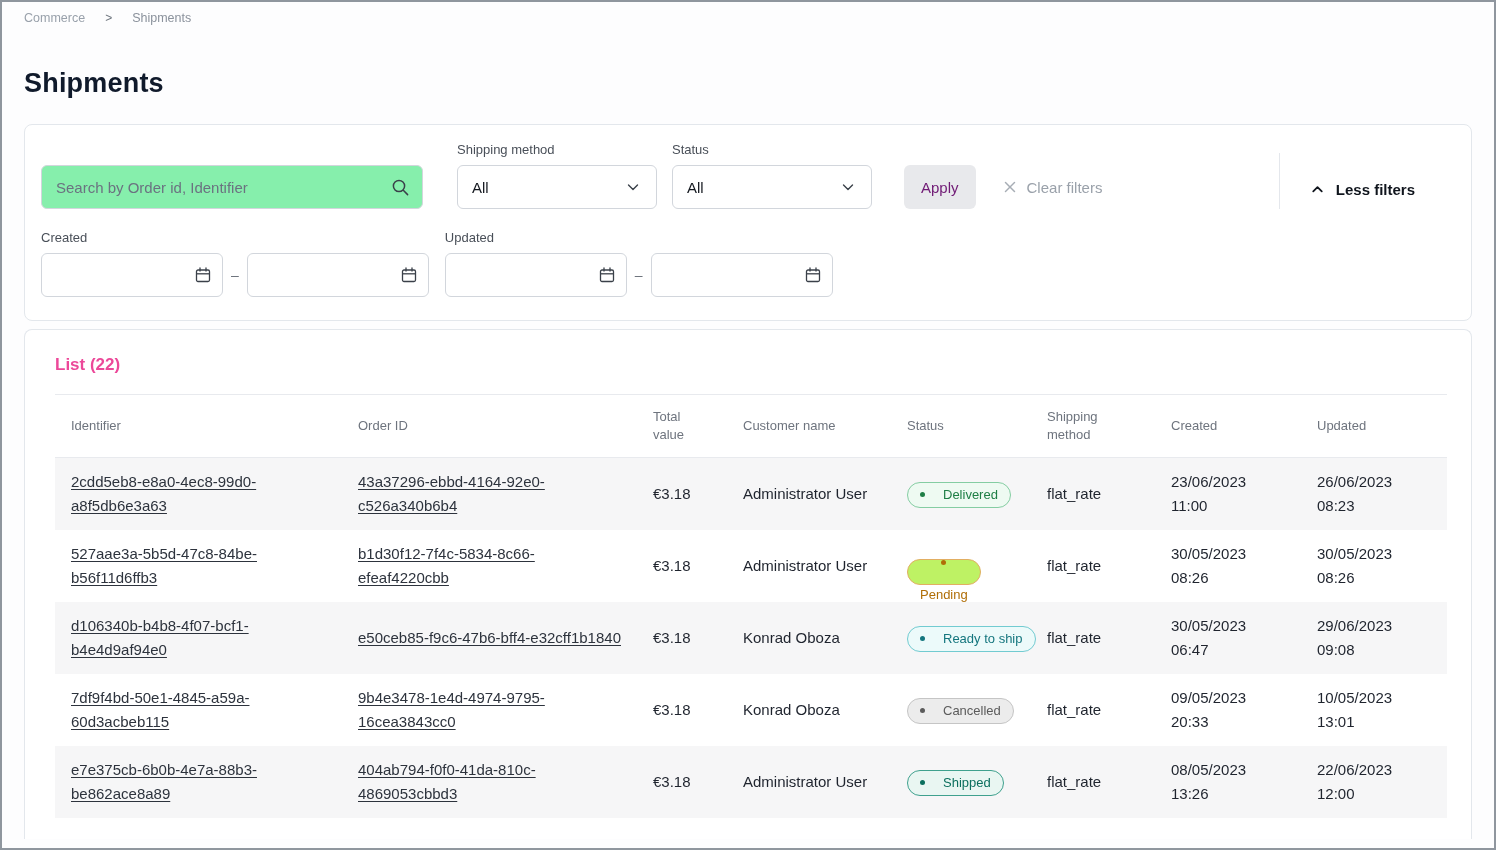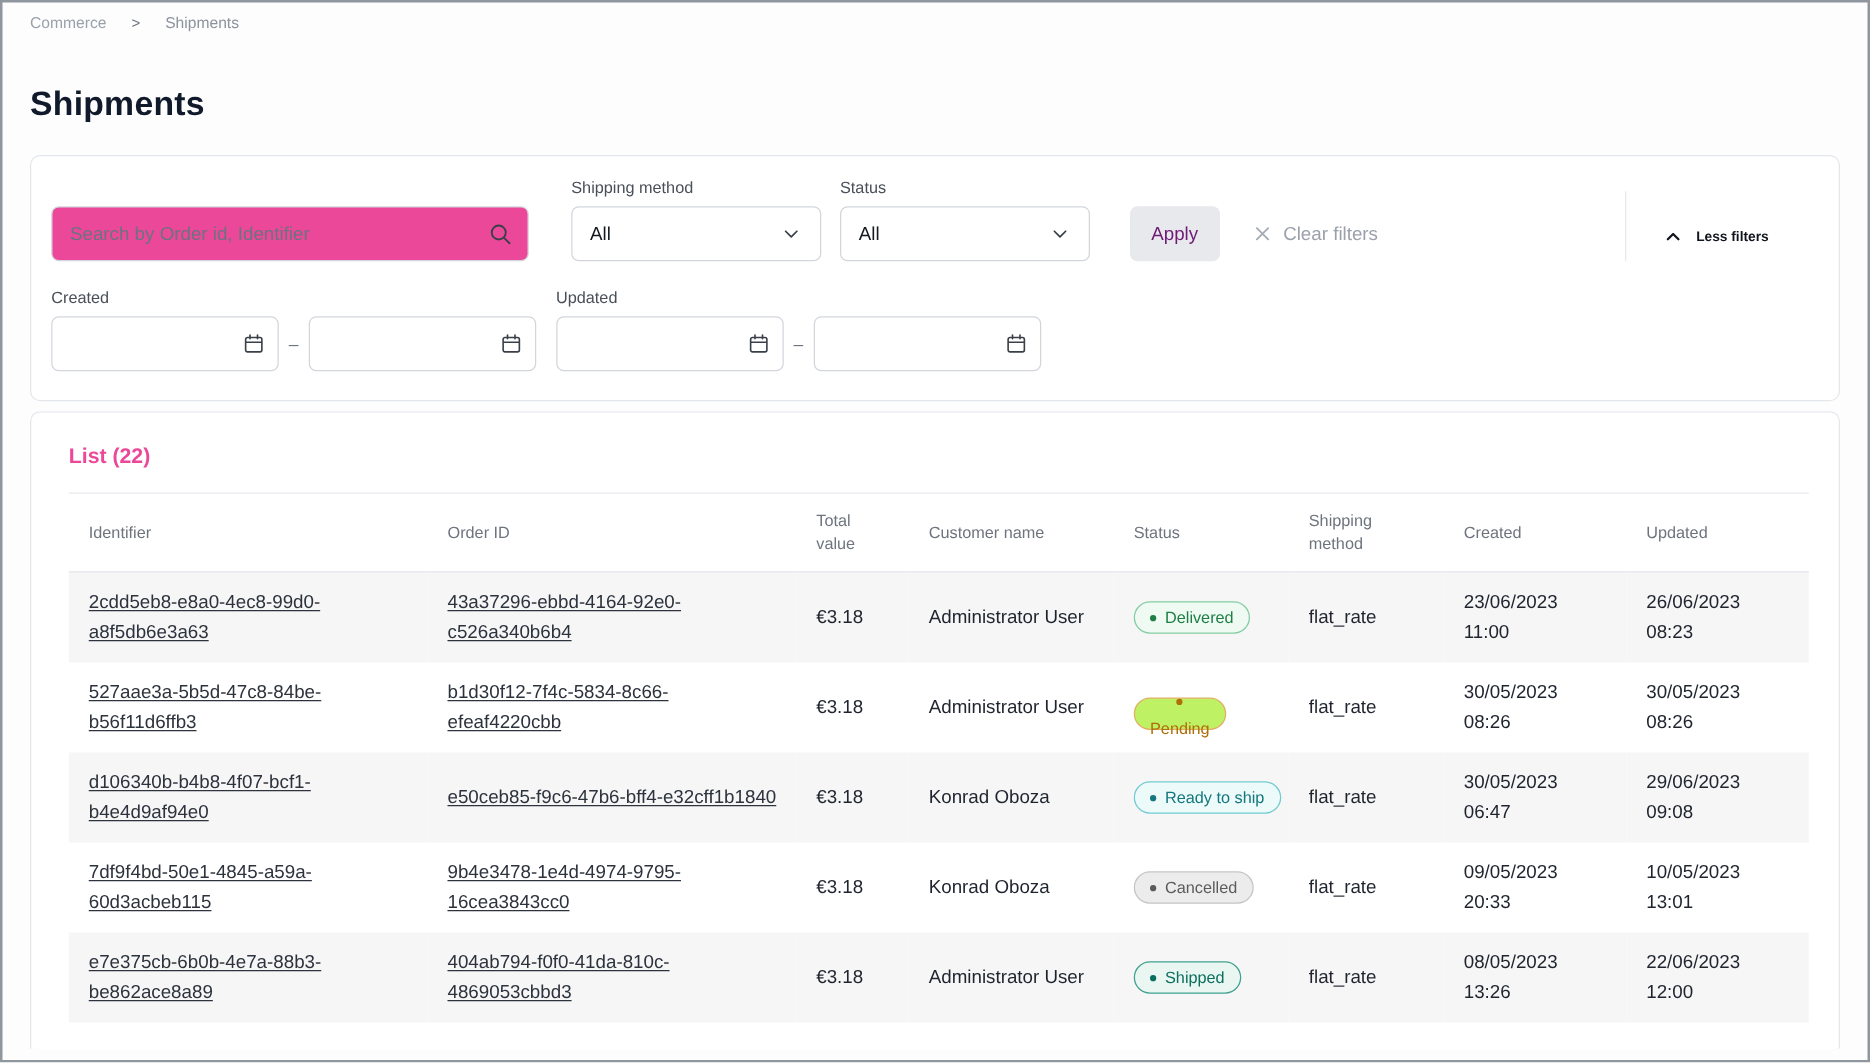--- a/index.html
+++ b/index.html
@@ -48,21 +48,21 @@
   .field { display: flex; flex-direction: column; }
   .field-label { font-size: 13px; color: #494f58; margin-bottom: 8px; }
 
   .search-wrap { position: relative; width: 382px; }
   .search-input {
     width: 100%; height: 44px;
     border: 1px solid #d2d6dc; border-radius: 6px;
     padding: 0 44px 0 14px;
     font-size: 15px; color: #1f242e;
     font-family: "Liberation Sans", sans-serif;
-    background: #ec4899; outline: none;
+    background: #86efac; outline: none;
   }
   .search-input::placeholder { color: #6b7280; }
   .search-icon { position: absolute; right: 13px; top: 13px; }
 
   .select {
     width: 200px; height: 44px;
     border: 1px solid #d2d6dc; border-radius: 6px;
     background: #fff;
     display: flex; align-items: center; justify-content: space-between;
     padding: 0 14px 0 14px;
@@ -87,21 +87,21 @@
   .clear-filters {
     height: 44px;
     display: flex; align-items: center; gap: 9px;
     color: #9aa1aa; font-size: 15px;
     cursor: pointer;
   }
   .right-zone { margin-left: auto; display: flex; align-items: flex-end; }
   .v-divider { width: 1px; height: 56px; background: #e4e7ec; align-self: flex-end; }
   .less-filters {
     display: flex; align-items: center; gap: 10px;
-    font-size: 11px; font-weight: 700; color: #10151d;
+    font-size: 15px; font-weight: 700; color: #10151d;
     padding: 0 40px 11px 29px;
     cursor: pointer;
   }
 
   .filter-row2 { display: flex; margin-top: 21px; }
   .date-group { display: flex; flex-direction: column; }
   .date-group + .date-group { margin-left: 16px; }
   .date-inputs { display: flex; align-items: center; }
   .date-field { position: relative; width: 182px; }
   .date-input {
@@ -143,21 +143,21 @@
     padding: 12px 16px;
     vertical-align: middle;
     line-height: 24px;
     overflow-wrap: break-word;
   }
   tbody tr.zebra { background: #f6f6f7; }
   a.cell-link { color: #2d333d; text-decoration: underline; text-underline-offset: 2px; }
 
   
   .pill {
-    display: inline-flex; align-items: center; gap: 7px;
+    display: inline-flex; align-items: center; gap: 18px;
     height: 26px; padding: 0 12px;
     border-radius: 14px; border: 1px solid transparent;
     font-size: 13px; white-space: nowrap;
   }
   .pill-dot { width: 5px; height: 5px; border-radius: 50%; background: currentColor; flex: 0 0 auto; }
   .pill.delivered { background: #eefaf2; border-color: #84cda2; color: #1e7e45; }
   .pill.pending   { background: #bef264; border-color: #e2ae62; color: #b06e07; flex-direction: column; }
   .pill.ready     { background: #ecfafa; border-color: #72cbd1; color: #14767e; }
   .pill.cancelled { background: #ececec; border-color: #c5c5c5; color: #5b5b5b; }
   .pill.shipped   { background: #e9f6f2; border-color: #3fa18e; color: #0b6f5e; }

